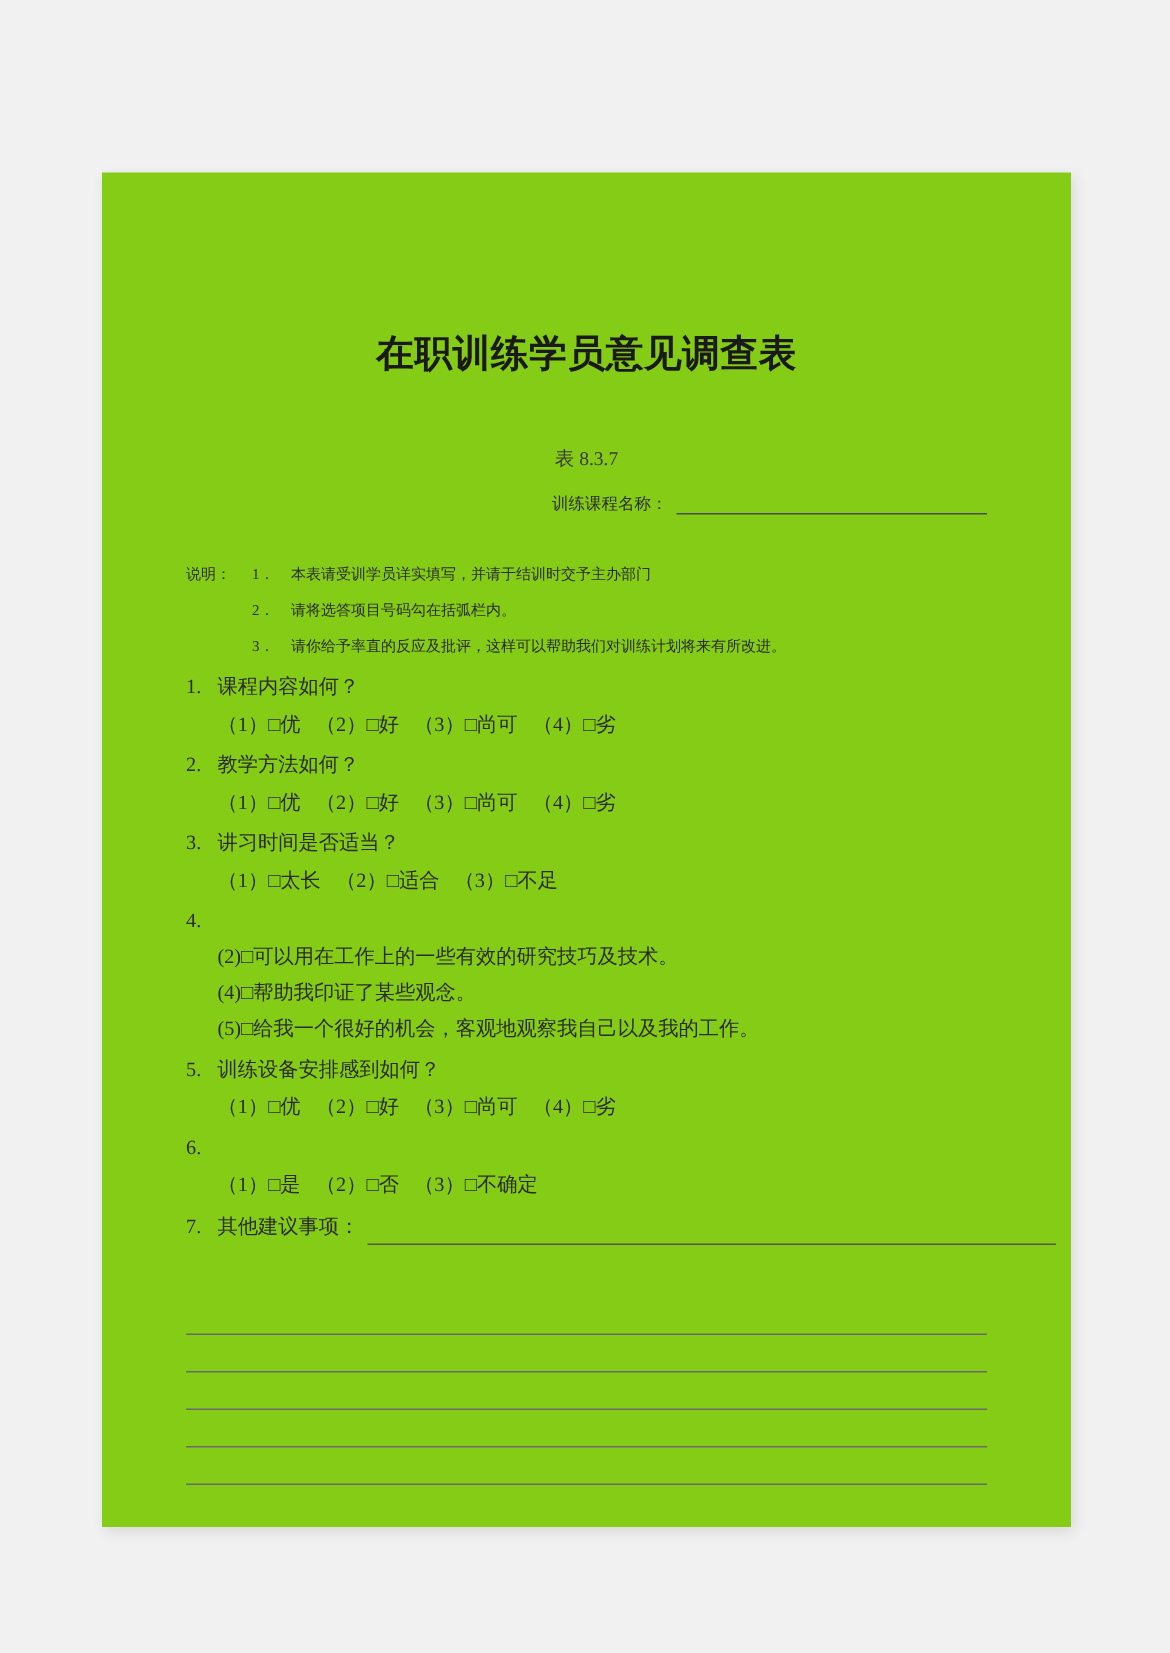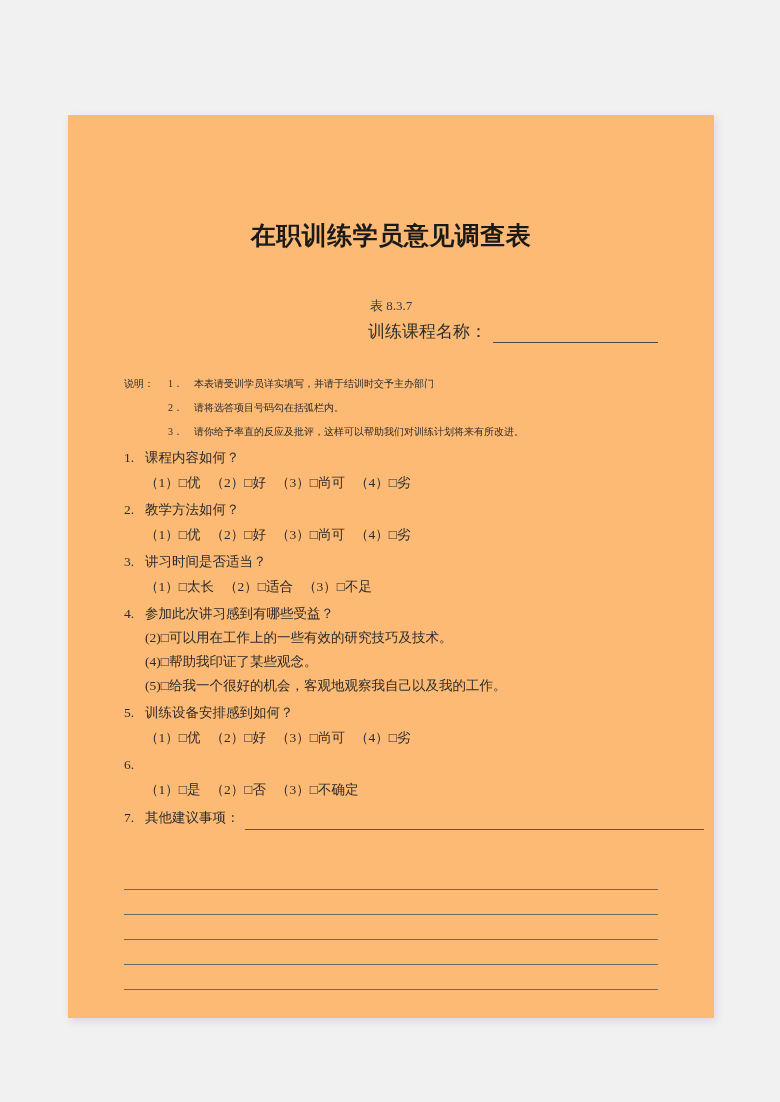--- a/index.html
+++ b/index.html
@@ -18,21 +18,21 @@
     width: 780px;
     height: 1102px;
     background: #f1f1f1;
   }
   .page {
     position: absolute;
     left: 68px;
     top: 115px;
     width: 646px;
     height: 903px;
-    background: #fdba74;
+    background: #84cc16;
     box-shadow: 2px 3px 9px rgba(0,0,0,0.10);
   }
   .page-inner {
     position: absolute;
     left: 0;
     top: 0;
     width: 646px;
     height: 903px;
   }
 
@@ -69,21 +69,21 @@
     top: 206px;
     width: 290px;
   }
   .form-row {
     display: flex;
     align-items: flex-end;
     height: 22px;
     margin-bottom: 3px;
   }
   .form-label {
-    font-size: 17px;
+    font-size: 11px;
     color: #2e2e2e;
     white-space: pre;
     flex: 0 0 auto;
   }
   .form-blank {
     flex: 1 1 auto;
     border-bottom: 1.4px solid #4a4a4a;
     height: 15px;
     margin-left: 6px;
   }
@@ -247,21 +247,20 @@
           <div class="q-title">
             <span class="q-num">3.</span>
             <span>讲习时间是否适当？</span>
           </div>
           <div class="q-opts-inline"><span class="opt">（1）□太长</span>   <span class="opt">（2）□适合</span>   <span class="opt">（3）□不足</span></div>
         </div>
 
         <div class="q-block">
           <div class="q-title">
             <span class="q-num">4.</span>
-            <span>参加此次讲习感到有哪些受益？</span>
           </div>
           <div class="q-opts-stack">
             <div class="opt-line">(2)□可以用在工作上的一些有效的研究技巧及技术。</div>
             <div class="opt-line">(4)□帮助我印证了某些观念。</div>
             <div class="opt-line">(5)□给我一个很好的机会，客观地观察我自己以及我的工作。</div>
           </div>
         </div>
 
         <div class="q-block">
           <div class="q-title">

